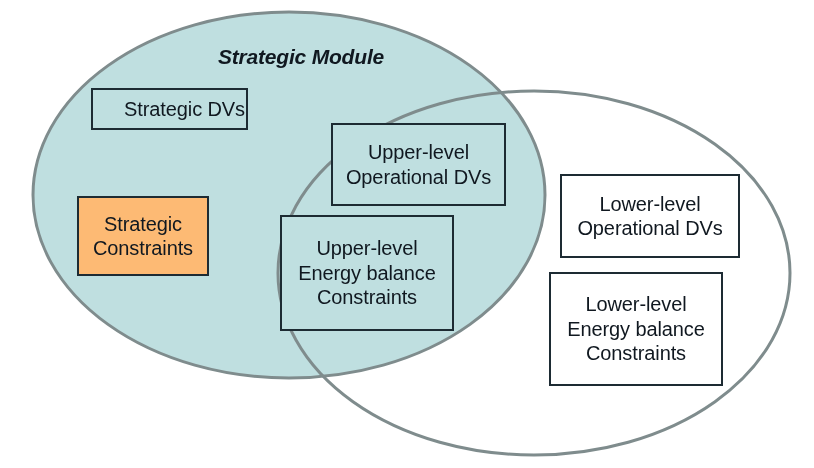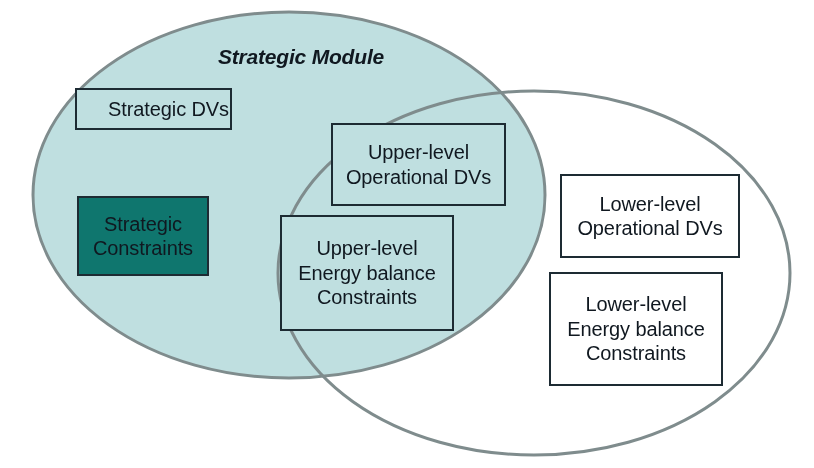--- a/index.html
+++ b/index.html
@@ -51,27 +51,27 @@
     font-style: italic;
     font-size: 21px;
     line-height: 1.30;
     color: #101820;
     text-align: center;
     white-space: nowrap;
     letter-spacing: -0.2px;
   }
   
   #box-strategic-dvs {
-    left: 75px;  top: 88px;  width: 157px; height: 42px;
+    left: 91px;  top: 88px;  width: 157px; height: 42px;
     background: #bfdfe0;
     padding-left: 36px;
   }
   #box-strategic-constraints {
     left: 77px;  top: 196px; width: 132px; height: 80px;
-    background: #0f766e;
+    background: #fdba74;
   }
   #box-upper-operational-dvs {
     left: 331px; top: 123px; width: 175px; height: 83px;
     background: #bfdfe0;
   }
   #box-upper-energy-constraints {
     left: 280px; top: 215px; width: 174px; height: 116px;
     background: #bfdfe0;
   }
   

